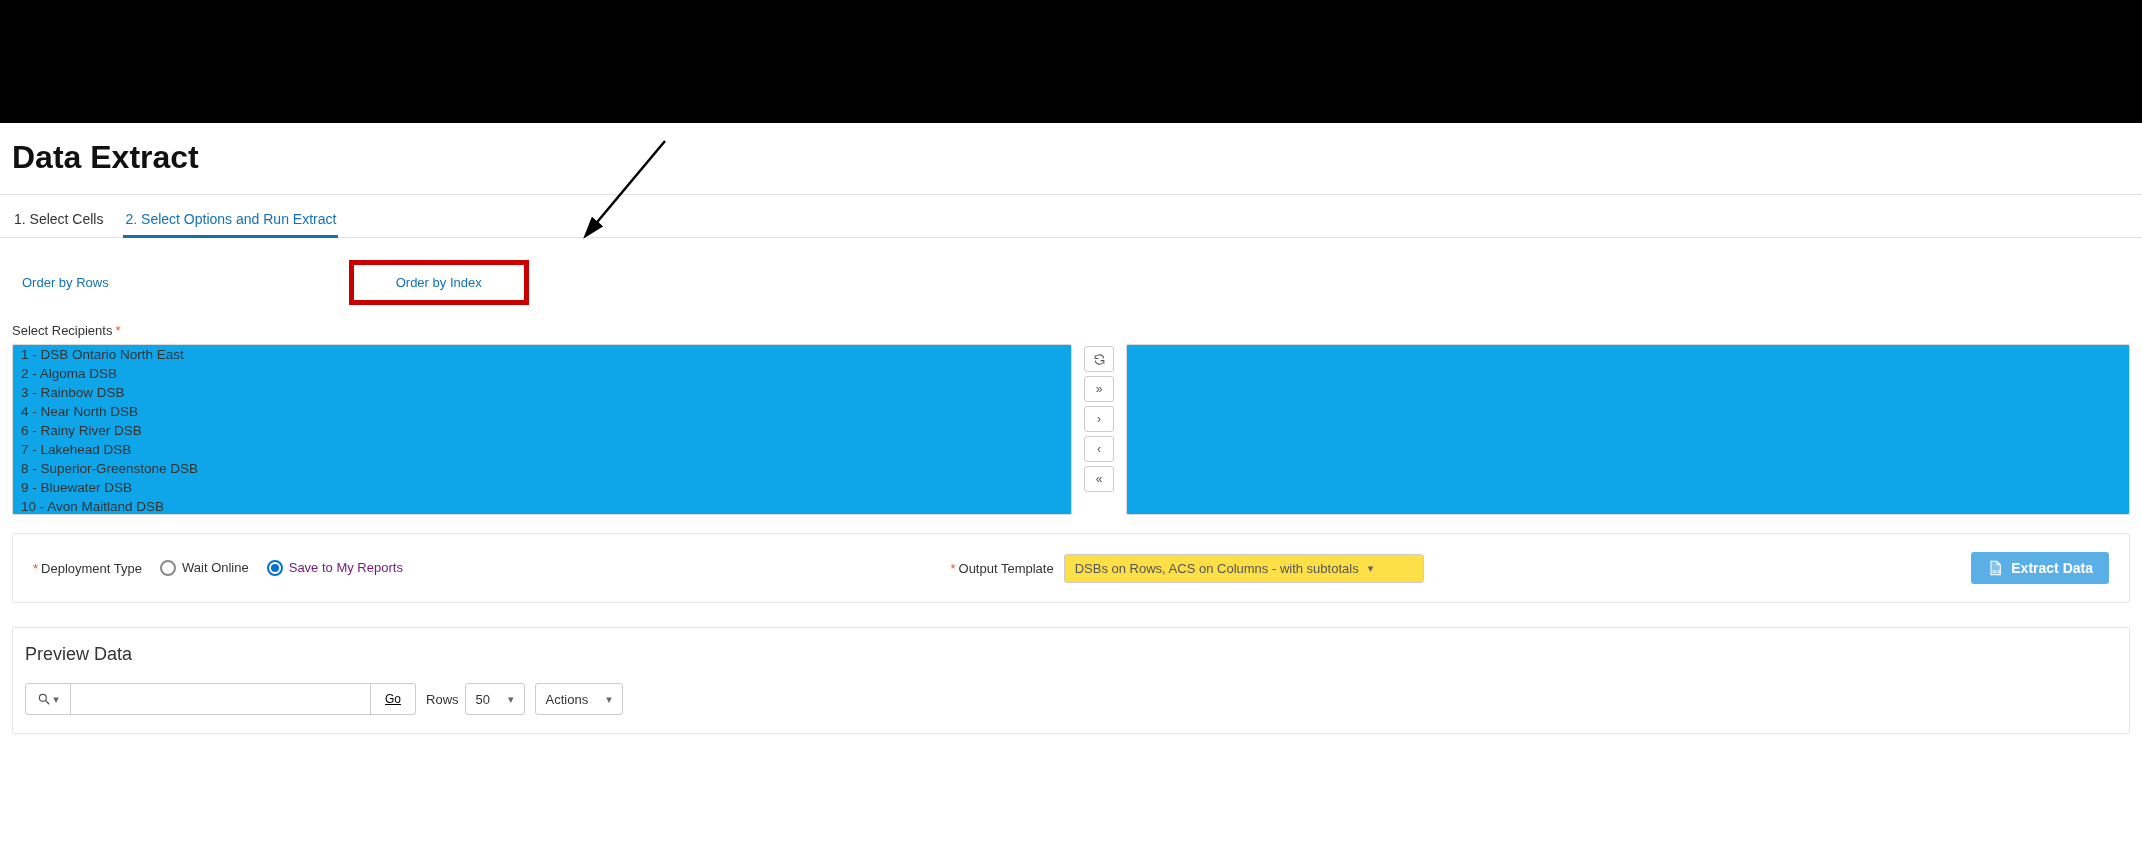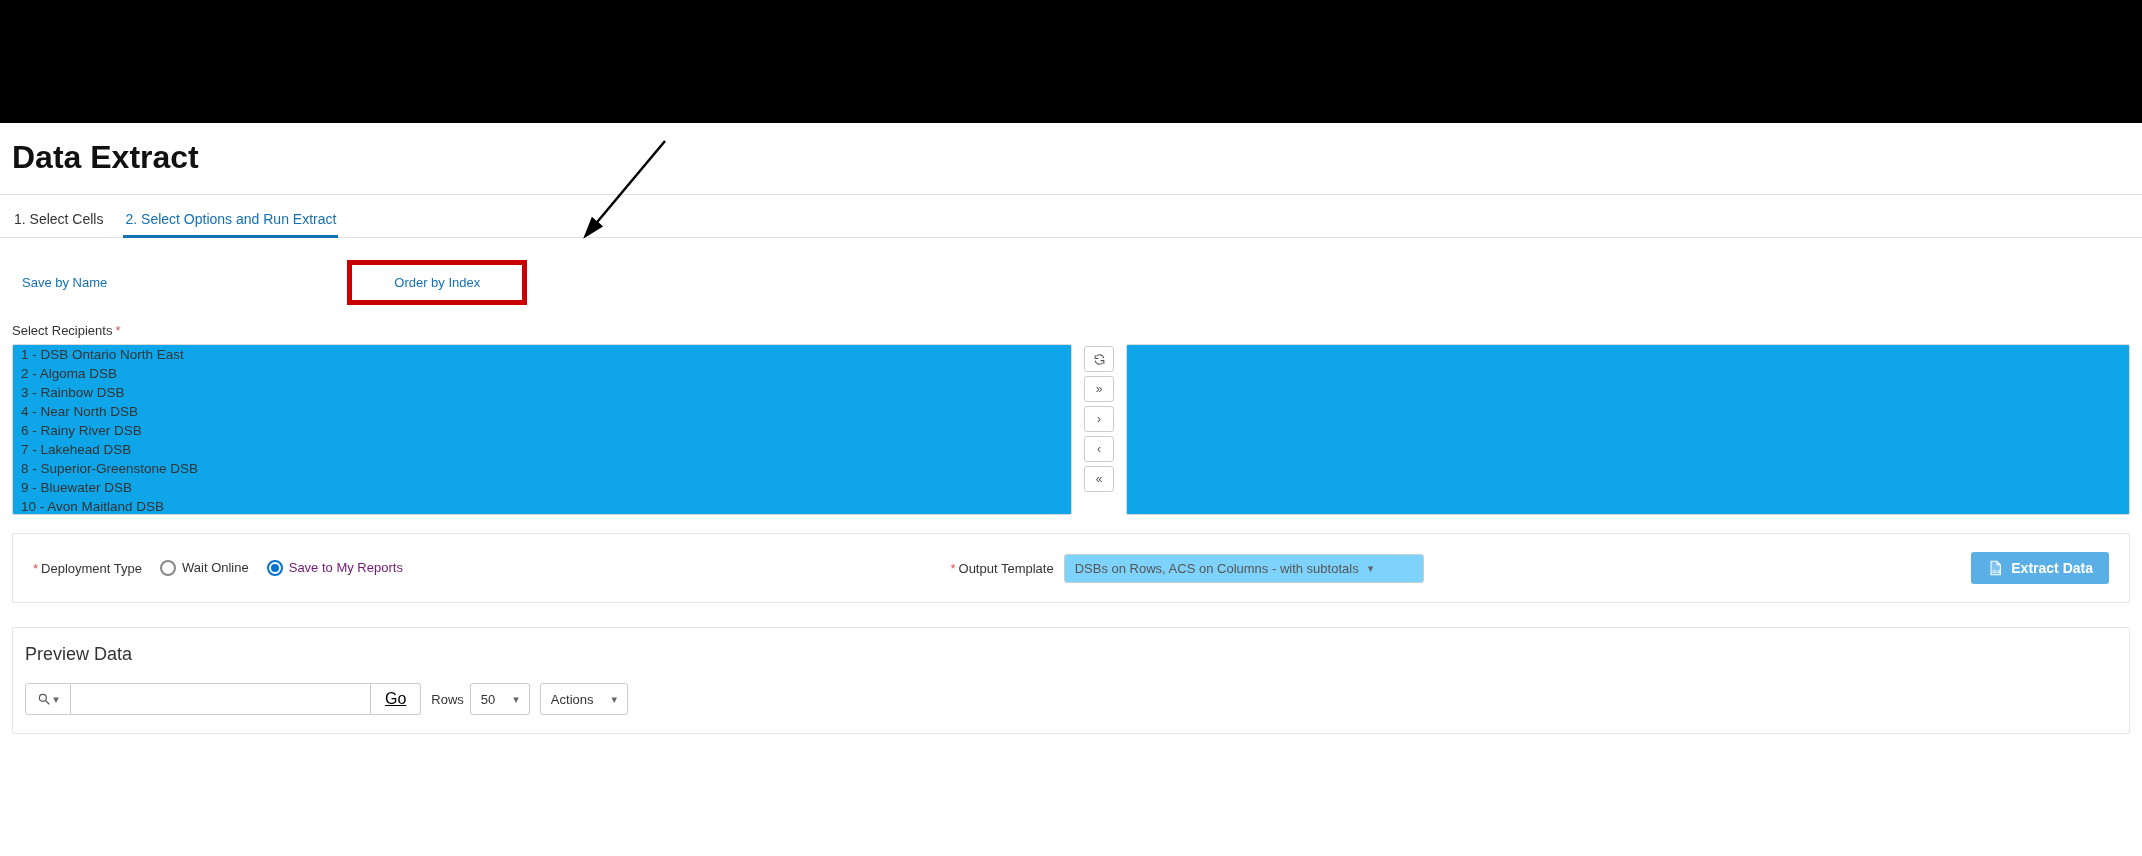--- a/index.html
+++ b/index.html
@@ -174,21 +174,21 @@
     border: 1px solid #ccc;
     border-radius: 3px;
     padding: 6px 10px;
     display: flex;
     align-items: center;
     gap: 9px;
     font-size: 13px;
     color: #555;
     min-width: 360px;
     cursor: pointer;
-    background: #7dd3fc;
+    background: #fde047;
   }
   .chev { color: #666; font-size: 11px; }
 
   .extract-btn {
     background: #5ab0e6;
     color: #fff;
     border: none;
     border-radius: 3px;
     padding: 8px 16px;
     font-size: 14px;
@@ -243,21 +243,21 @@
     padding: 4px 8px;
     font-size: 13px;
   }
   .go-btn {
     border: 1px solid #ccc;
     border-left: none;
     border-radius: 0 3px 3px 0;
     background: #fff;
     padding: 0 14px;
     height: 32px;
-    font-size: 16px;
+    font-size: 12px;
     cursor: pointer;
     text-decoration: underline;
   }
   .rows-group, .actions-group {
     display: flex;
     align-items: center;
     gap: 6px;
     font-size: 13px;
   }
   .rows-select, .actions-btn {
@@ -289,21 +289,21 @@
       <defs>
         <marker id="ahead" markerWidth="10" markerHeight="10" refX="6" refY="3" orient="auto">
           <path d="M0,0 L0,6 L9,3 z" fill="#000"></path>
         </marker>
       </defs>
       <line x1="95" y1="6" x2="18" y2="98" stroke="#000" stroke-width="2.5" marker-end="url(#ahead)"></line>
     </svg>
   </div>
 
   <div class="order-row">
-    <span class="order-link">Save by Name</span>
+    <span class="order-link">Order by Rows</span>
     <span class="order-link-box">
       <span class="order-link">Order by Index</span>
     </span>
   </div>
 
   <div class="select-recipients-label">
     <span>Select Recipients</span><span class="req">*</span>
   </div>
 
   <div class="shuttle">

